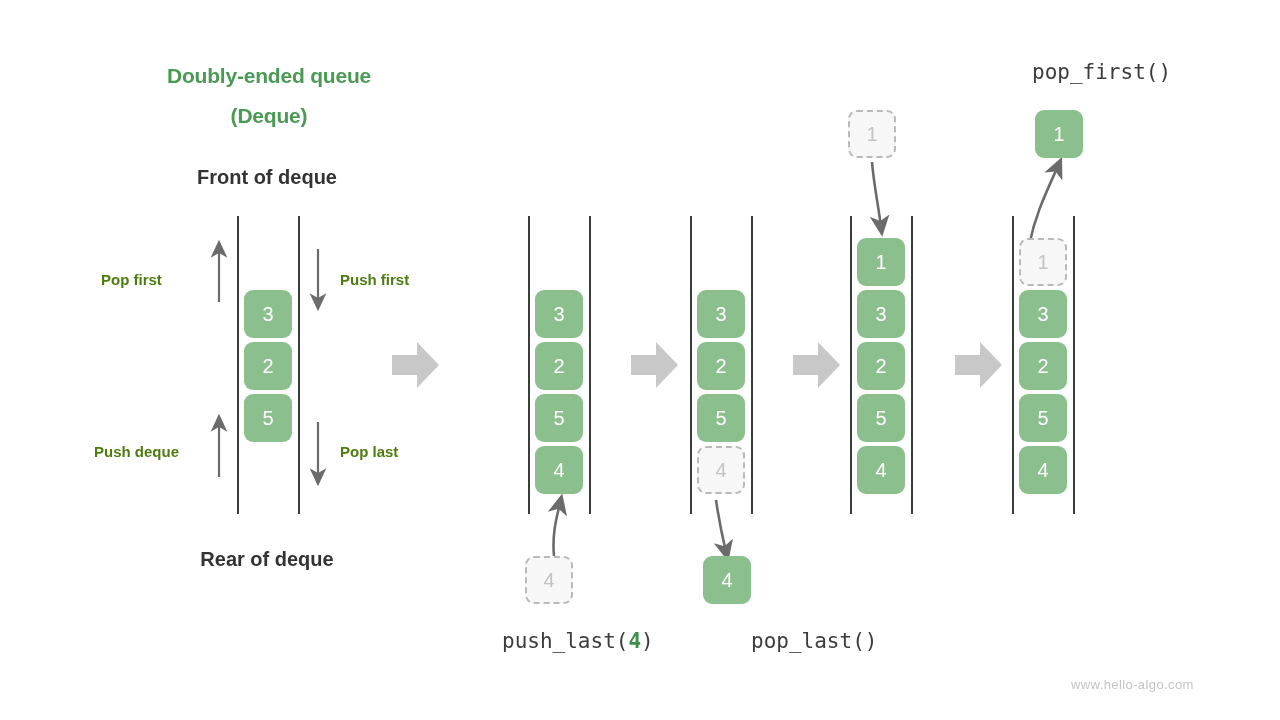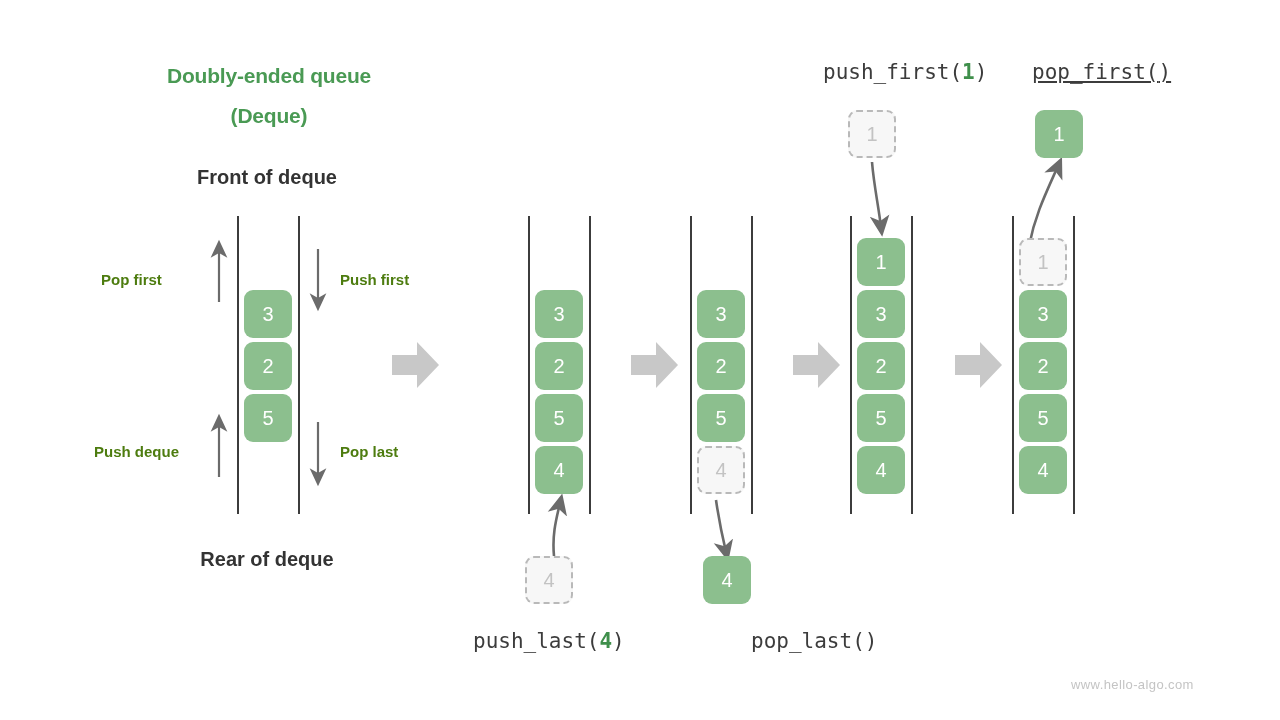--- a/index.html
+++ b/index.html
@@ -174,29 +174,26 @@
   <div class="abs" style="left:1019px;top:238px;display:flex;flex-direction:column;gap:4px;">
     <div class="cell ghost">1</div>
     <div class="cell">3</div>
     <div class="cell">2</div>
     <div class="cell">5</div>
     <div class="cell">4</div>
   </div>
 
   <div class="abs cell" style="left:1035px;top:110px;">1</div>
 
-  <div class="abs fnlabel" style="left:823px;top:60px;">
-    <span>push_first(</span><span class="arg">1</span><span>)</span>
-  </div>
-
-  <div class="abs fnlabel" style="left:1032px;top:60px;text-decoration:underline;">
+
+  <div class="abs fnlabel" style="left:1032px;top:60px;">
     <span>pop_first(</span><span class="arg"></span><span>)</span>
   </div>
 
-  <div class="abs fnlabel" style="left:473px;top:629px;">
+  <div class="abs fnlabel" style="left:502px;top:629px;">
     <span>push_last(</span><span class="arg">4</span><span>)</span>
   </div>
 
   <div class="abs fnlabel" style="left:703px;top:629px;margin-left:48px;">
     <span>pop_last(</span><span class="arg"></span><span>)</span>
   </div>
 
   <div class="abs watermark" style="left:1071px;top:677px;">www.hello-algo.com</div>
 
 </div>

